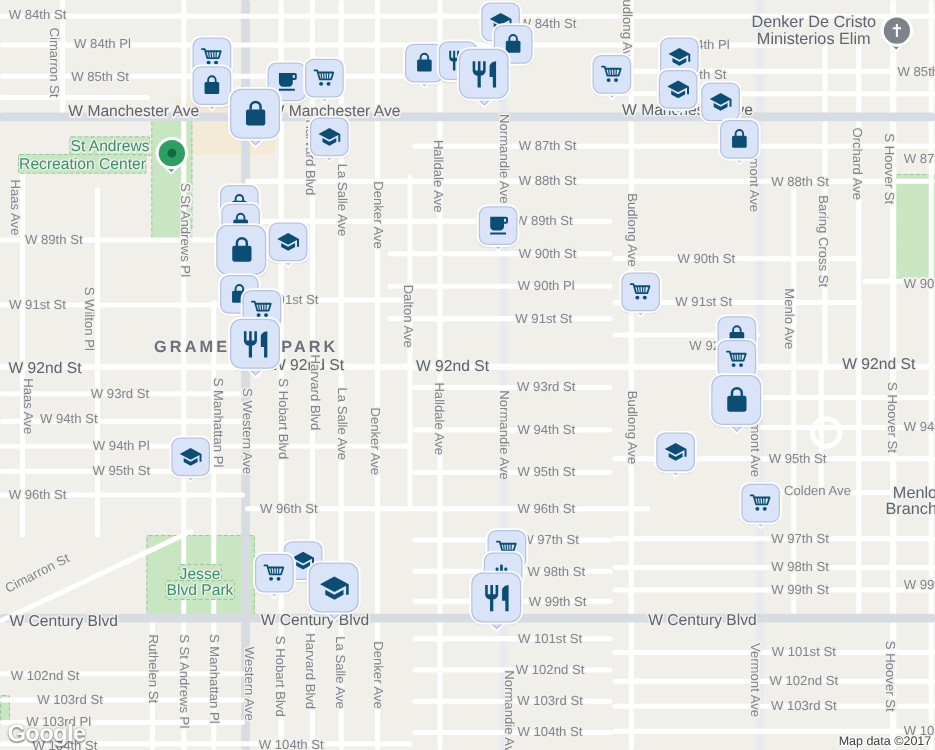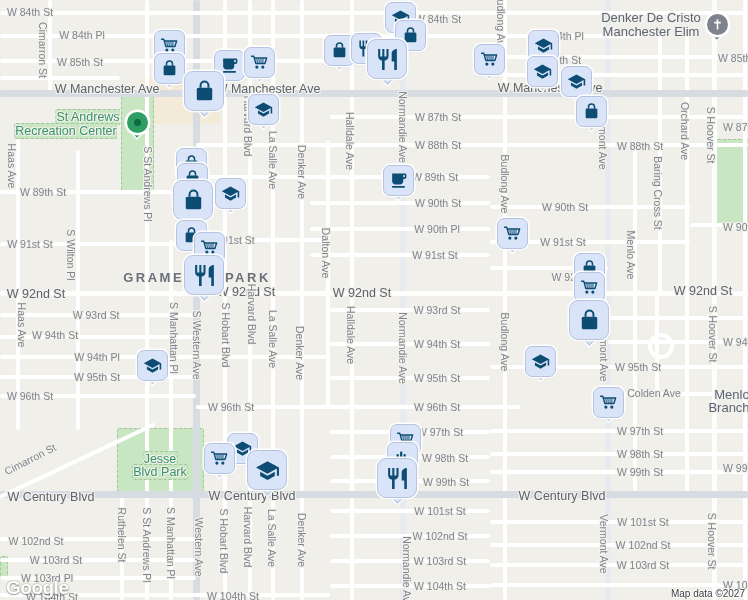--- a/index.html
+++ b/index.html
@@ -258,21 +258,21 @@
     <div class="slabel" style="left: 685px; top: 131px; transform: translate(-50%, -50%) rotate(90deg);">Orchard Ave</div>
     <div class="slabel" style="left: 711px; top: 135px; transform: translate(-50%, -50%) rotate(90deg);">S Hoover St</div>
     <div class="slabel" style="left: 713px; top: 334px; transform: translate(-50%, -50%) rotate(90deg);">S Hoover St</div>
     <div class="slabel" style="left: 712px; top: 541px; transform: translate(-50%, -50%) rotate(90deg);">S Hoover St</div>
     <div class="alabel park" style="left: 88px; top: 117px; transform: translate(-50%, -50%);">St Andrews</div>
     <div class="alabel park" style="left: 66px; top: 131px; transform: translate(-50%, -50%);">Recreation Center</div>
     <div class="alabel park" style="left: 160px; top: 459px; transform: translate(-50%, -50%);">Jesse</div>
     <div class="alabel park" style="left: 160px; top: 472px; transform: translate(-50%, -50%);">Blvd Park</div>
     <div class="alabel district" style="left: 197px; top: 277px; transform: translate(-50%, -50%);">GRAMERCY PARK</div>
     <div class="alabel poi" style="left: 651px; top: 17px; transform: translate(-50%, -50%);">Denker De Cristo</div>
-    <div class="alabel poi" style="left: 651px; top: 31px; transform: translate(-50%, -50%);">Manchester Elim</div>
+    <div class="alabel poi" style="left: 651px; top: 31px; transform: translate(-50%, -50%);">Ministerios Elim</div>
     <div class="alabel poi" style="left: 732px; top: 394px; transform: translate(-50%, -50%);">Menlo</div>
     <div class="alabel poi" style="left: 729px; top: 407px; transform: translate(-50%, -50%);">Branch</div>
     <div class="pin-tail" style="left: 133px; top: 128px; width: 8px; height: 8px; background: rgb(47, 158, 99); transform: rotate(45deg); box-shadow: rgb(255, 255, 255) 0px 0px 0px 1.5px;"></div>
     <div class="pin-circle" style="left: 126.5px; top: 111.5px; width: 21px; height: 21px; background: rgb(47, 158, 99);">
       <div class="pin-dot" style="width: 7px; height: 7px; background: rgb(14, 107, 64);"></div>
     </div>
     <div class="pin-tail" style="left: 713px; top: 30px; width: 8px; height: 8px; background: rgb(125, 130, 139); transform: rotate(45deg); box-shadow: rgb(255, 255, 255) 0px 0px 0px 1.5px;"></div>
     <div class="pin-circle" style="left: 706.5px; top: 13.5px; width: 21px; height: 21px; background: rgb(125, 130, 139);">
       <svg width="15" height="15" viewBox="0 0 24 24">
         <use href="#i-cross"></use>
@@ -479,14 +479,14 @@
         <use href="#i-cart"></use>
       </svg>
     </div>
     <div class="mtail" style="left: 260.5px; top: 479.5px; width: 11px; height: 11px; transform: rotate(45deg);"></div>
     <div class="marker" style="left: 247px; top: 450px; width: 38px; height: 38px; border-radius: 9px;">
       <svg width="25" height="25" viewBox="0 0 24 24">
         <use href="#i-school"></use>
       </svg>
     </div>
     <div id="google-logo">Google</div>
-  <div id="attribution">Map data ©2027</div>
+  <div id="attribution">Map data ©2017</div>
 </div>
 
 </body></html>

